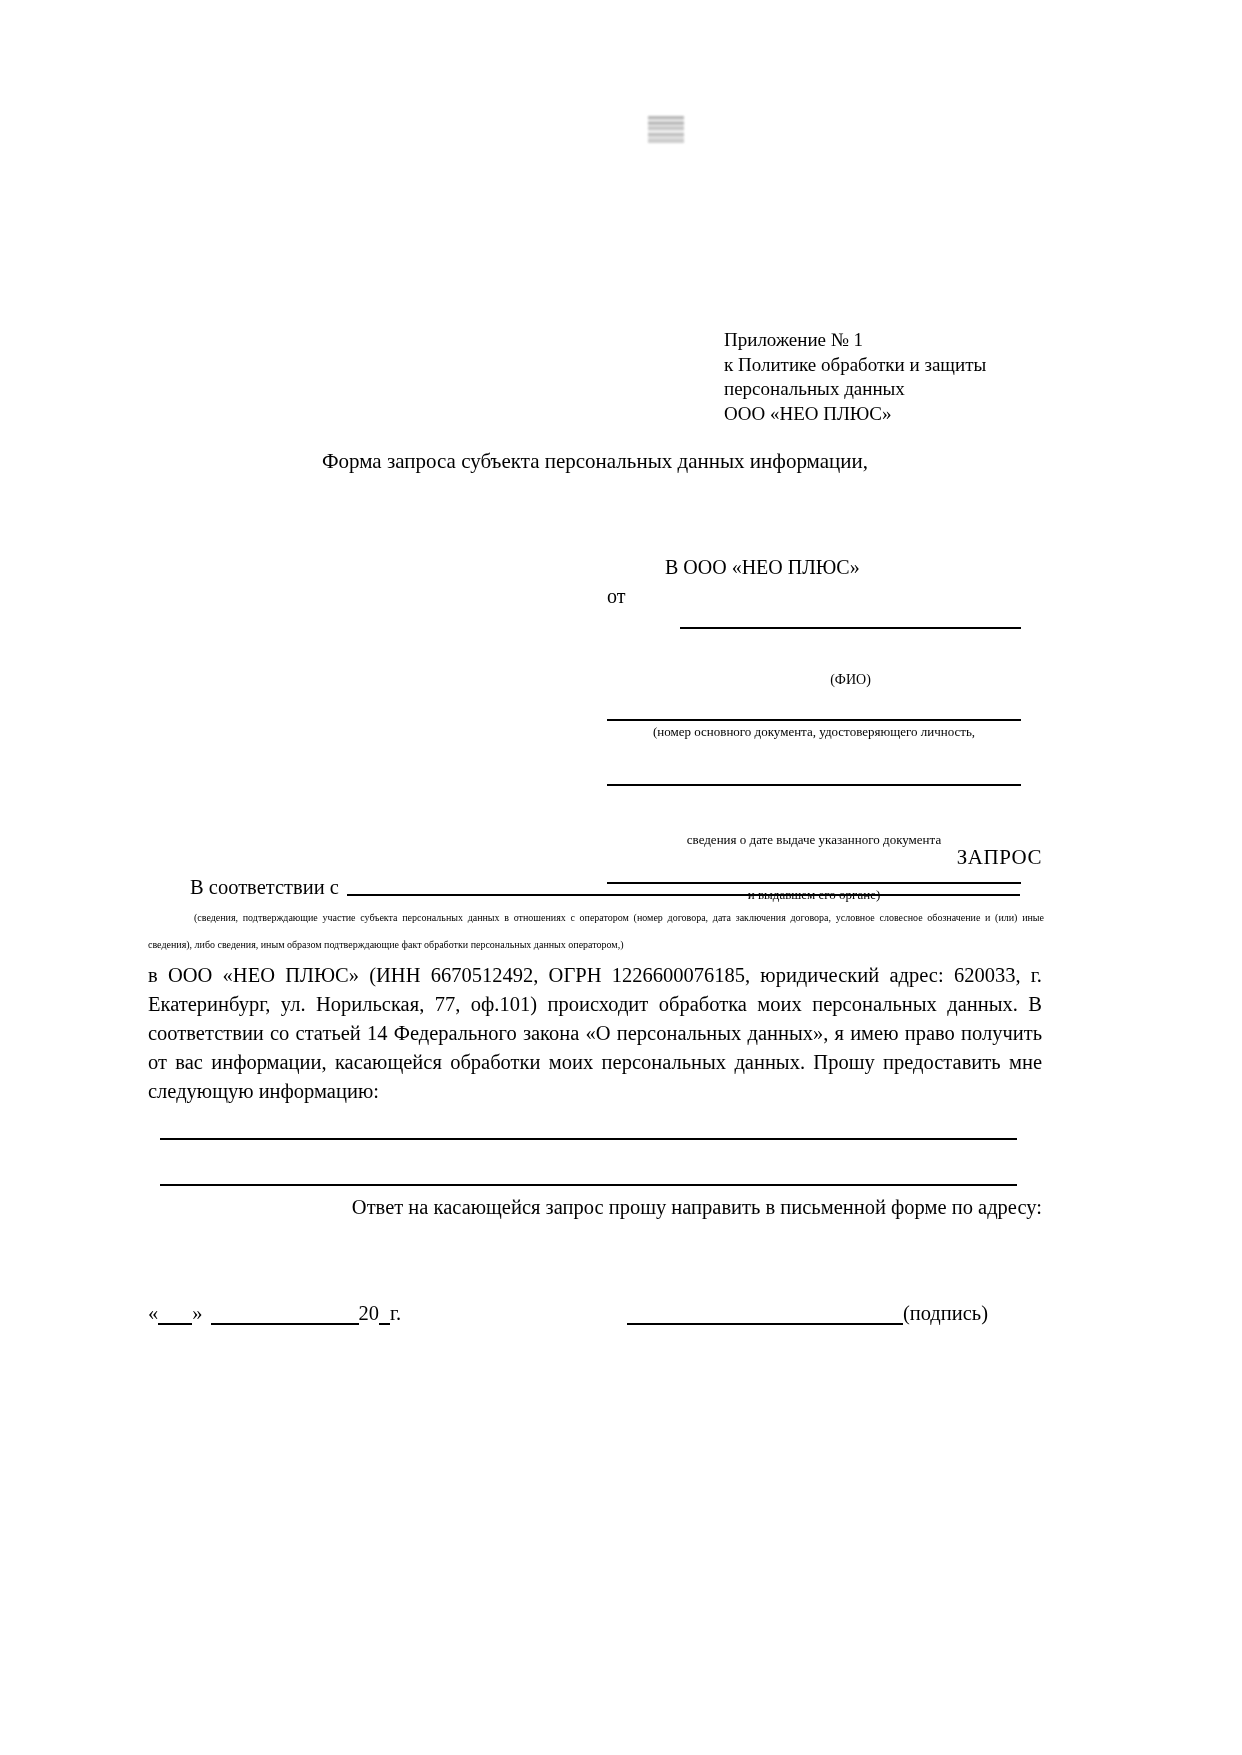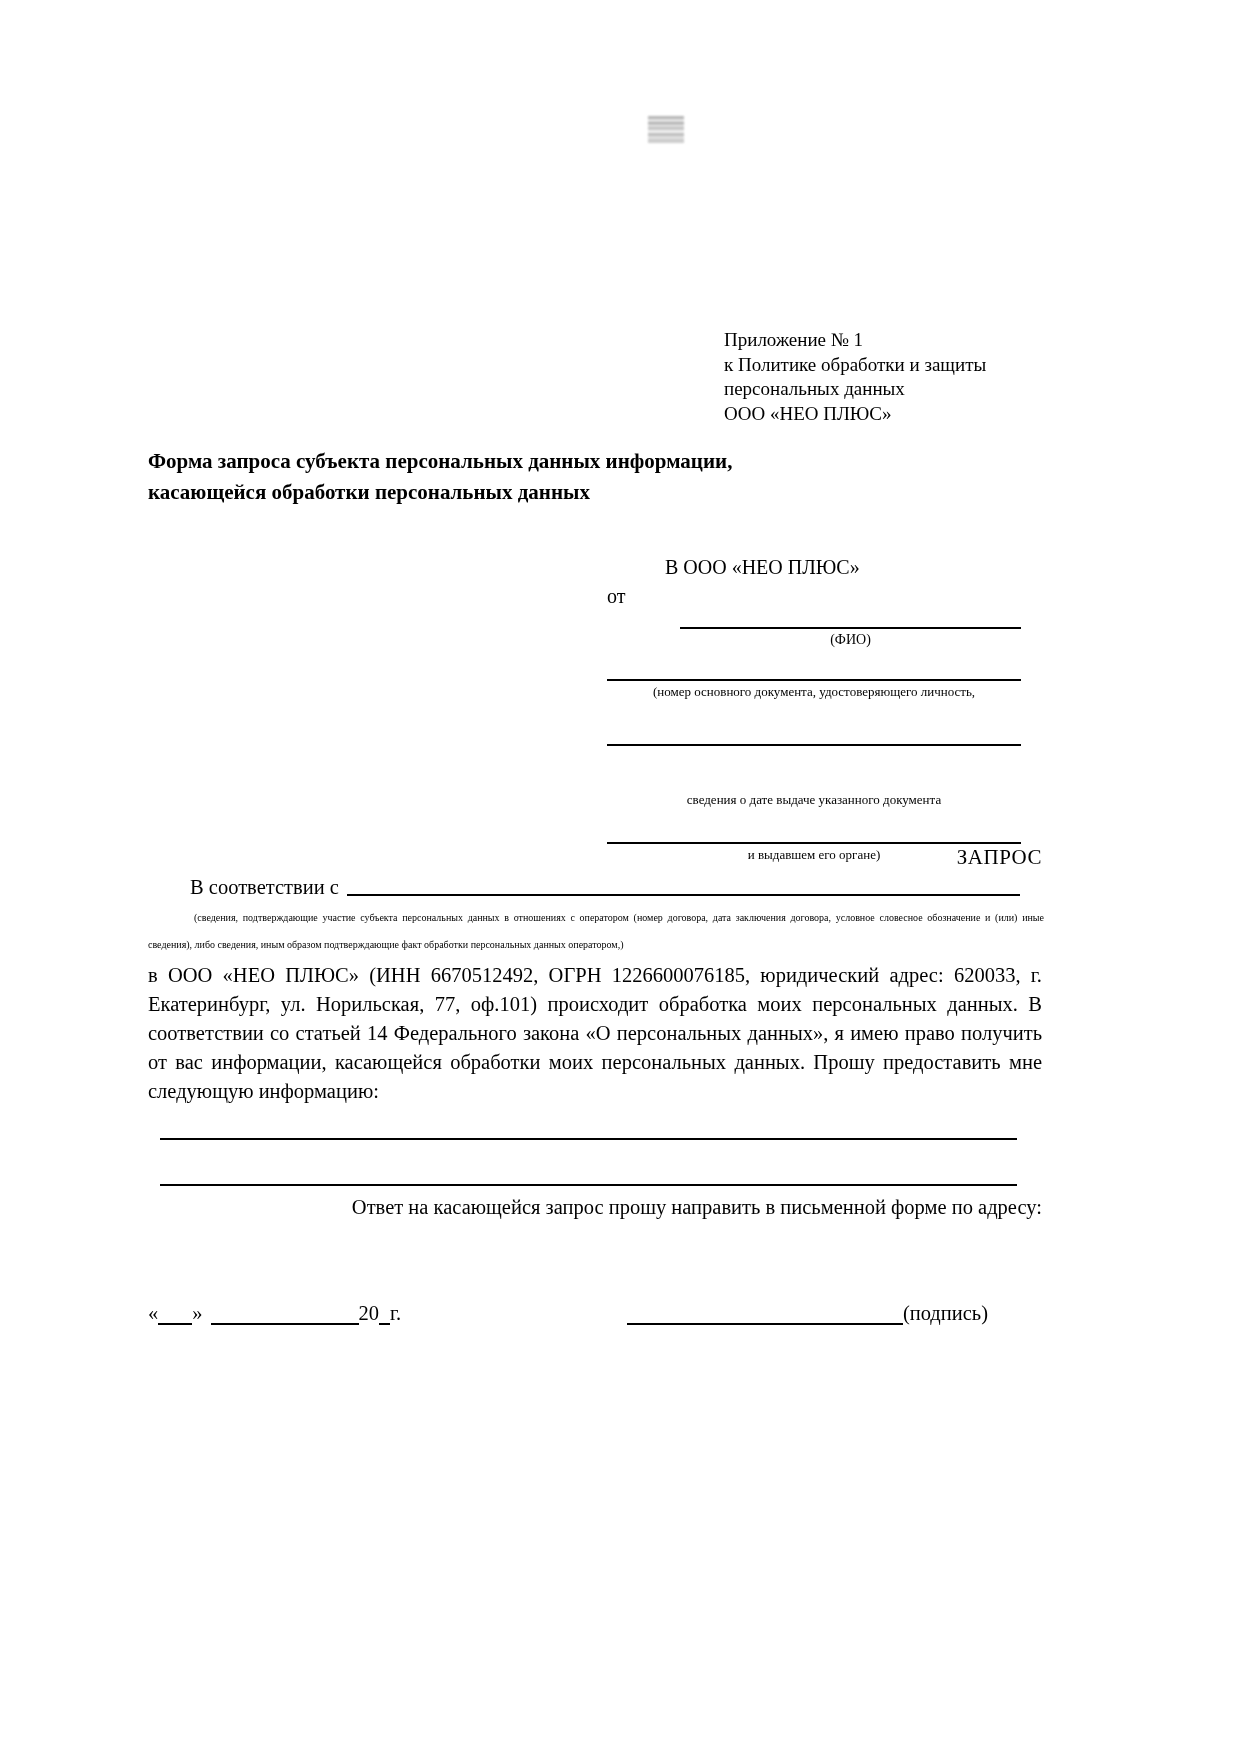--- a/index.html
+++ b/index.html
@@ -21,28 +21,28 @@
       #d6d6d6 8px 11px, #bdbdbd 11px 14px, #efefef 14px 17px,
       #b3b3b3 17px 20px, #dcdcdc 20px 23px, #c4c4c4 23px 27px);
     filter:blur(1px); opacity:.85;
   }
   .appendix {
     position:absolute; left:724px; top:328px;
     font-size:19px; line-height:24.5px; white-space:nowrap;
   }
   .doc-title {
     position:absolute; left:148px; top:446px; width:894px;
-    font-weight:bold; font-size:21px; line-height:31px;
+    text-align:center; font-weight:normal; font-size:21px; line-height:31px;
   }
   .addressee { position:absolute; left:607px; top:556px; width:414px; font-size:20px; }
   .addr-to   { height:29px; padding-left:58px; white-space:nowrap; }
   .addr-from { height:24px; }
   .u-line    { border-bottom:2px solid #000; }
   .fio-line  { margin-left:73px; height:18px; }
-  .fio-cap   { margin-left:73px; height:26px; text-align:center; font-size:14px; padding-top:3px; }
+  .fio-cap   { margin-left:73px; height:26px; text-align:center; font-size:14px; padding-top:3px;margin-top:40px; }
   .cap       { text-align:center; font-size:13px; padding-top:3px; }
   .doc-line2 { height:21px; }
   .cap2      { height:39px; }
   .doc-line3 { height:21px; }
   .cap3      { height:29px;margin-top:43px; }
   .doc-line4 { height:21px; }
 
   .zapros-heading {
     position:absolute; left:148px; top:845px; width:894px;
     text-align:right; font-size:21px; letter-spacing:.5px;
@@ -88,21 +88,20 @@
 
   <div class="appendix">
     <div>Приложение № 1</div>
     <div>к Политике обработки и защиты</div>
     <div>персональных данных</div>
     <div>ООО «НЕО ПЛЮС»</div>
   </div>
 
   <div class="doc-title">
     <div>Форма запроса субъекта персональных данных информации,</div>
-    <div>касающейся обработки персональных данных</div>
   </div>
 
   <div class="addressee">
     <div class="addr-to">В ООО «НЕО ПЛЮС»</div>
     <div class="addr-from">от</div>
     <div class="u-line fio-line"></div>
     <div class="fio-cap">(ФИО)</div>
     <div class="u-line doc-line2"></div>
     <div class="cap cap2">(номер основного документа, удостоверяющего личность,</div>
     <div class="u-line doc-line3"></div>

